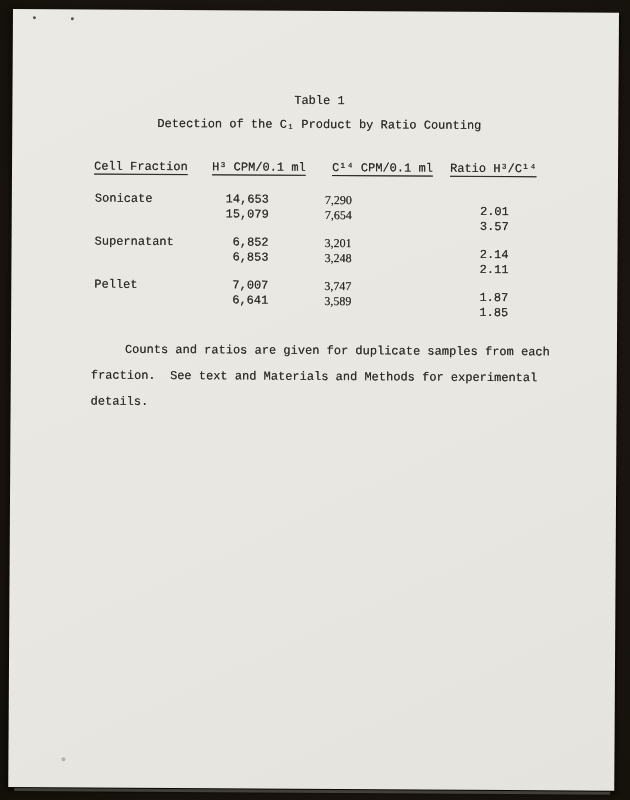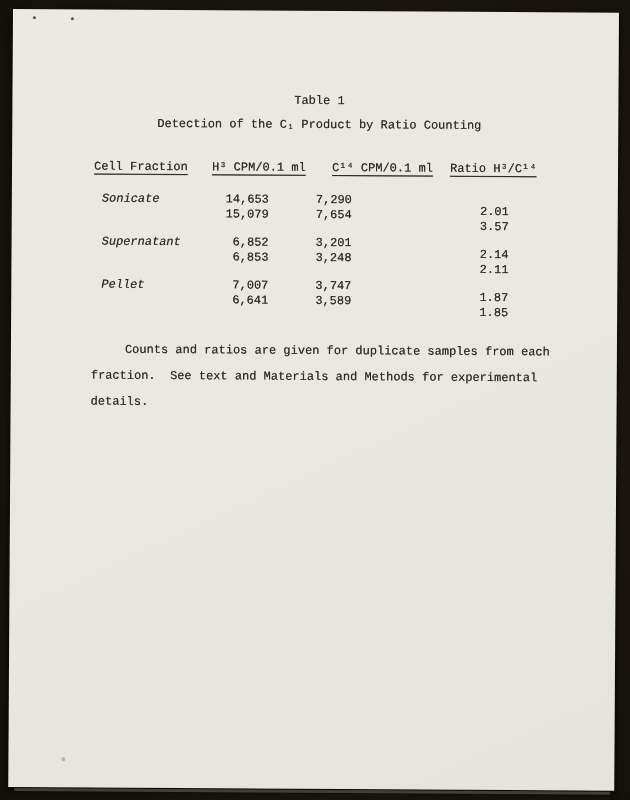--- a/index.html
+++ b/index.html
@@ -87,23 +87,23 @@
     left: 0;
     right: 0;
   }
   .trow {
     position: relative;
     height: 15px;
     line-height: 15px;
   }
   .trow.gap { margin-top: 13px; }
   .trow span { position: absolute; white-space: pre; }
-  .c-frac  { left: 90px; font-style: italic; }
+  .c-frac  { left: 83px; }
   .c-h3    { left: 157px; width: 100px; text-align: right; }
-  .c-c14   { left: 240px; width: 100px; text-align: right; }
+  .c-c14   { left: 240px; width: 100px; text-align: right; font-family: Liberation Serif, serif; }
   .c-ratio { left: 397px; width: 100px; text-align: right; margin-top: 11px; }
 
   .note {
     position: absolute;
     top: 327px;
     left: 80px;
     width: 478px;
   }
   .note-line {
     height: 26px;

